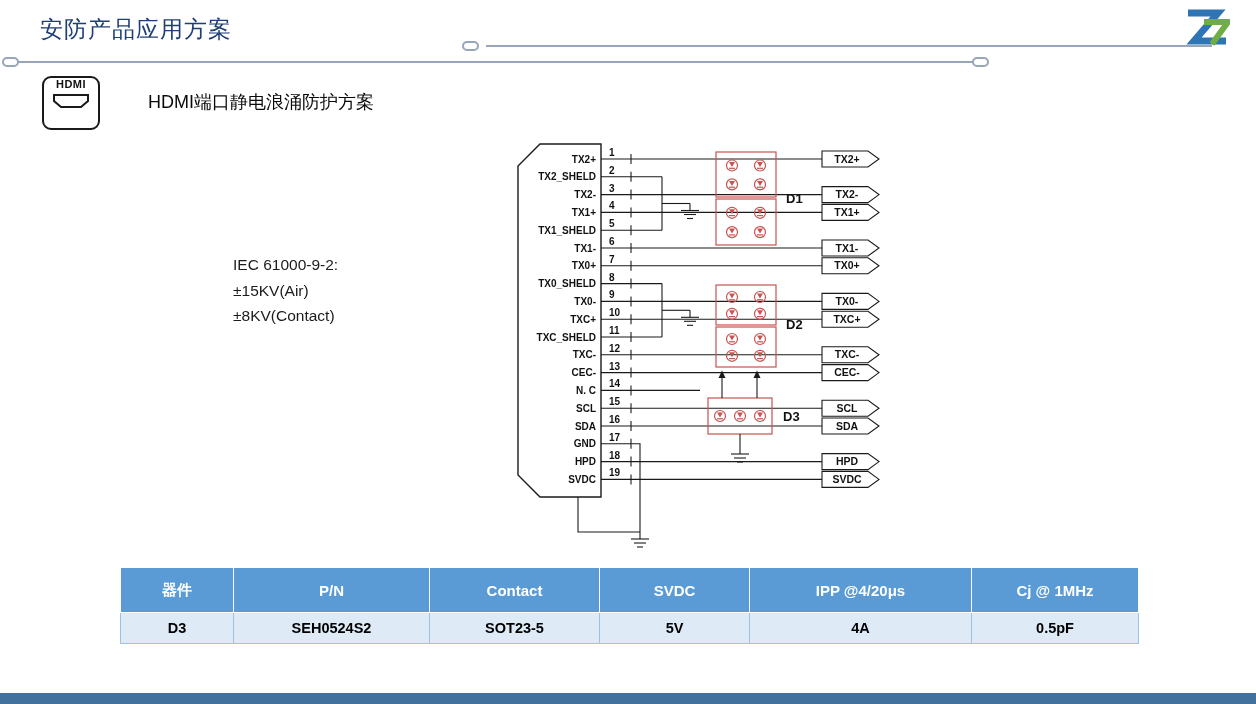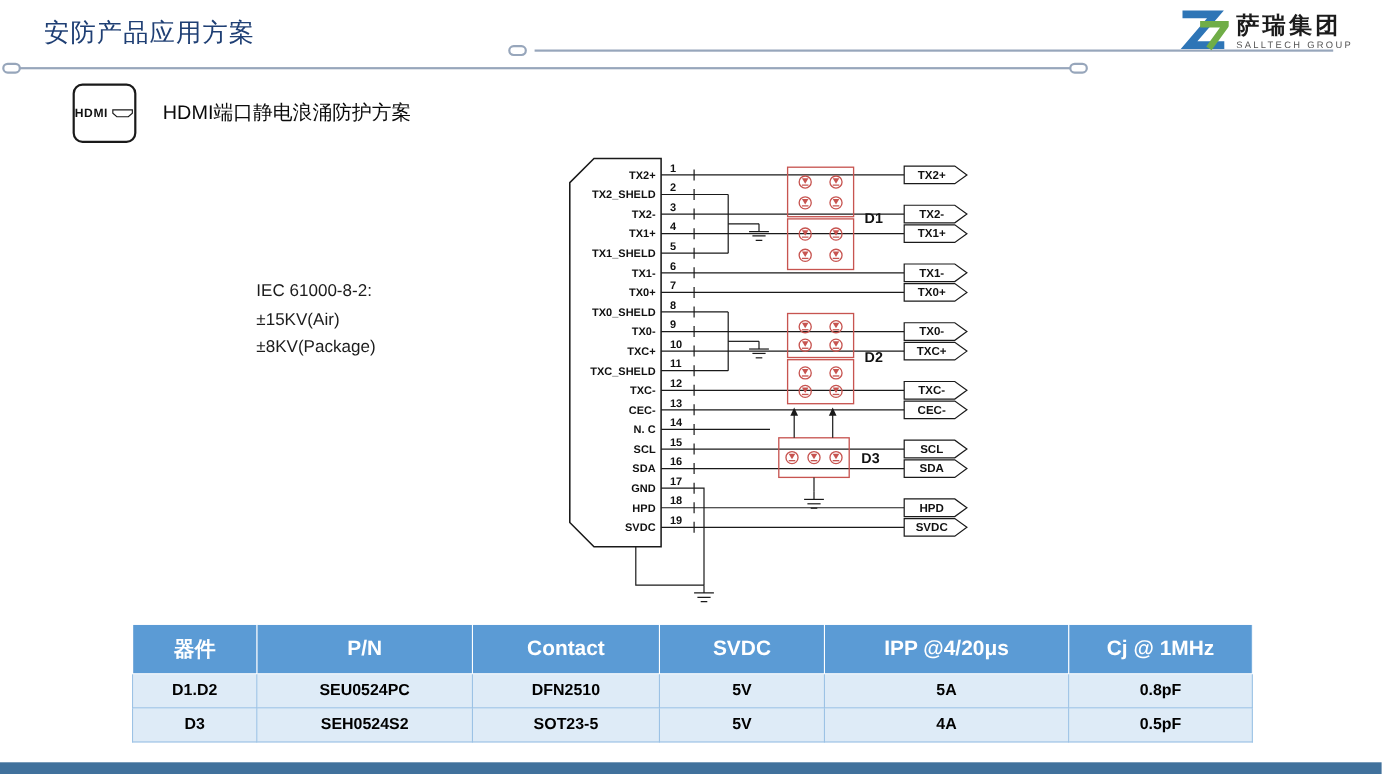--- a/index.html
+++ b/index.html
@@ -6,26 +6,26 @@
   html,body{margin:0;padding:0}
   body{width:1256px;height:704px;background:#fff;font-family:"Liberation Sans",sans-serif;position:relative;overflow:hidden;color:#111}
   .page-title{position:absolute;left:40px;top:14px;margin:0;font-size:23px;font-weight:400;color:var(--title);letter-spacing:1px}
   .line{position:absolute;height:2px;background:#97a6bb}
   .line-a{top:45px;left:486px;width:726px}
   .line-b{top:61px;left:10px;width:966px}
   .pill{position:absolute;width:17px;height:10px;border:2px solid #97a6bb;border-radius:6px;background:#fff}
   .logo{position:absolute;right:26px;top:8px;display:flex;align-items:center;gap:7px}
   .logo-cn{font-size:21px;font-weight:700;letter-spacing:3px;color:#1c1c1c;line-height:1.15}
   .logo-en{font-size:8.5px;letter-spacing:2.1px;color:#555}
-  .hdmi-icon{position:absolute;left:66px;top:76px;width:58px;height:54px;border:2px solid #1a1a1a;border-radius:9px;display:flex;align-items:center;justify-content:flex-start;gap:3px;background:#fff}
+  .hdmi-icon{position:absolute;left:42px;top:76px;width:58px;height:54px;border:2px solid #1a1a1a;border-radius:9px;display:flex;flex-direction:column;align-items:center;justify-content:flex-start;gap:3px;background:#fff}
   .hdmi-word{font-size:11px;font-weight:700;letter-spacing:.5px}
   .section-heading{position:absolute;left:148px;top:90px;margin:0;font-size:18px;font-weight:400;color:#0a0a0a}
   .iec-note{position:absolute;left:233px;top:252px;font-size:15.5px;line-height:1.65;color:#1c1c1c}
   .spec-table{position:absolute;left:120px;top:567px;width:1018px;border-collapse:collapse;table-layout:fixed}
-  .spec-table th{background:var(--table_header_bg);color:#fff;font-size:19px;font-weight:700;height:45px;border:1px solid #fff;padding:0;text-align:center}
+  .spec-table th{background:var(--table_header_bg);color:#fff;font-size:15px;font-weight:700;height:45px;border:1px solid #fff;padding:0;text-align:center}
   .spec-table td{background:var(--table_row_bg);color:#000;font-size:14.5px;font-weight:700;height:31px;border:1px solid #9CC2E5;padding:0;text-align:center}
   .footer-bar{position:absolute;left:0;bottom:0;width:100%;height:11px;background:var(--footer_bar)}
   #circuit-svg text{fill:#111}
   .pinlbl{font:700 10px "Liberation Sans",sans-serif}
   .pinnum{font:700 10px "Liberation Sans",sans-serif}
   .taglbl{font:700 10.5px "Liberation Sans",sans-serif}
   .dev{font:700 13px "Liberation Sans",sans-serif}
   .w{stroke:#1a1a1a;stroke-width:1.1}
   .wn{stroke:#1a1a1a;stroke-width:1.1;fill:none}
   .conn{fill:none;stroke:#1a1a1a;stroke-width:1.4}
@@ -43,38 +43,34 @@
   <div class="line line-b"></div>
   <div class="pill" style="left:462px;top:41px"></div>
   <div class="pill" style="left:2px;top:57px"></div>
   <div class="pill" style="left:972px;top:57px"></div>
 
   <div class="logo">
     <svg width="46" height="42" viewBox="0 0 46 42">
       <path d="M4,5 H34 L10,33 H42" fill="none" stroke="#2E75B6" stroke-width="7"></path>
       <path d="M20,14 H44 L28,36" fill="none" stroke="#70AD47" stroke-width="6"></path>
     </svg>
-    <div class="logo-text">
-      <div class="logo-cn">萨瑞集团</div>
-      <div class="logo-en">SALLTECH GROUP</div>
-    </div>
   </div>
 
   <div class="hdmi-icon">
     <span class="hdmi-word">HDMI</span>
     <svg width="40" height="16" viewBox="0 0 40 16">
       <path d="M3,2 H37 V8 L30,14 H10 L3,8 Z" fill="none" stroke="#1a1a1a" stroke-width="2"></path>
     </svg>
   </div>
   <h2 class="section-heading">HDMI端口静电浪涌防护方案</h2>
 
   <div class="iec-note">
-    <div>IEC 61000-8-2:</div>
+    <div>IEC 61000-9-2:</div>
     <div>±15KV(Air)</div>
-    <div>±8KV(Package)</div>
+    <div>±8KV(Contact)</div>
   </div>
 
   <svg id="circuit-svg" viewBox="500 138 400 414" style="position:absolute;left:500px;top:138px;width:400px;height:414px">
       <text x="596" y="162.5" text-anchor="end" class="pinlbl">TX2+</text>
       <text x="609" y="156" class="pinnum">1</text>
       <line x1="631" y1="154" x2="631" y2="164" class="w"></line>
       <line x1="601" y1="159" x2="822" y2="159" class="w"></line>
       <path d="M822,151 H868 L879,159 L868,167 H822 Z" class="tag"></path>
       <text x="847" y="162.5" text-anchor="middle" class="taglbl">TX2+</text>
       <text x="596" y="180.3" text-anchor="end" class="pinlbl">TX2_SHELD</text>
@@ -281,28 +277,20 @@
         <th>器件</th>
         <th>P/N</th>
         <th>Contact</th>
         <th>SVDC</th>
         <th>IPP @4/20μs</th>
         <th>Cj @ 1MHz</th>
       </tr>
     </thead>
     <tbody>
       <tr>
-        <td>D1.D2</td>
-        <td>SEU0524PC</td>
-        <td>DFN2510</td>
-        <td>5V</td>
-        <td>5A</td>
-        <td>0.8pF</td>
-      </tr>
-      <tr>
         <td>D3</td>
         <td>SEH0524S2</td>
         <td>SOT23-5</td>
         <td>5V</td>
         <td>4A</td>
         <td>0.5pF</td>
       </tr>
     </tbody>
   </table>
 

